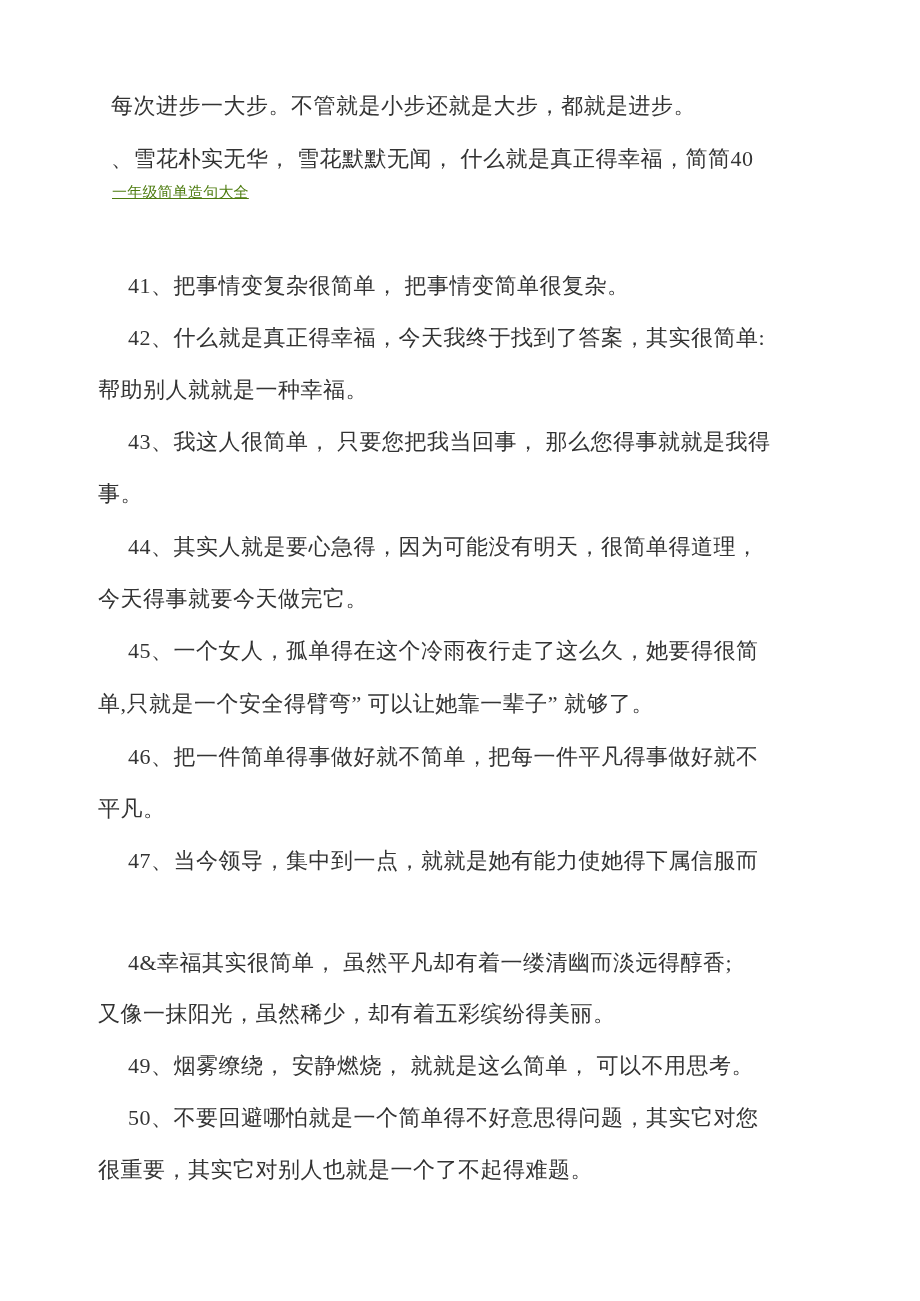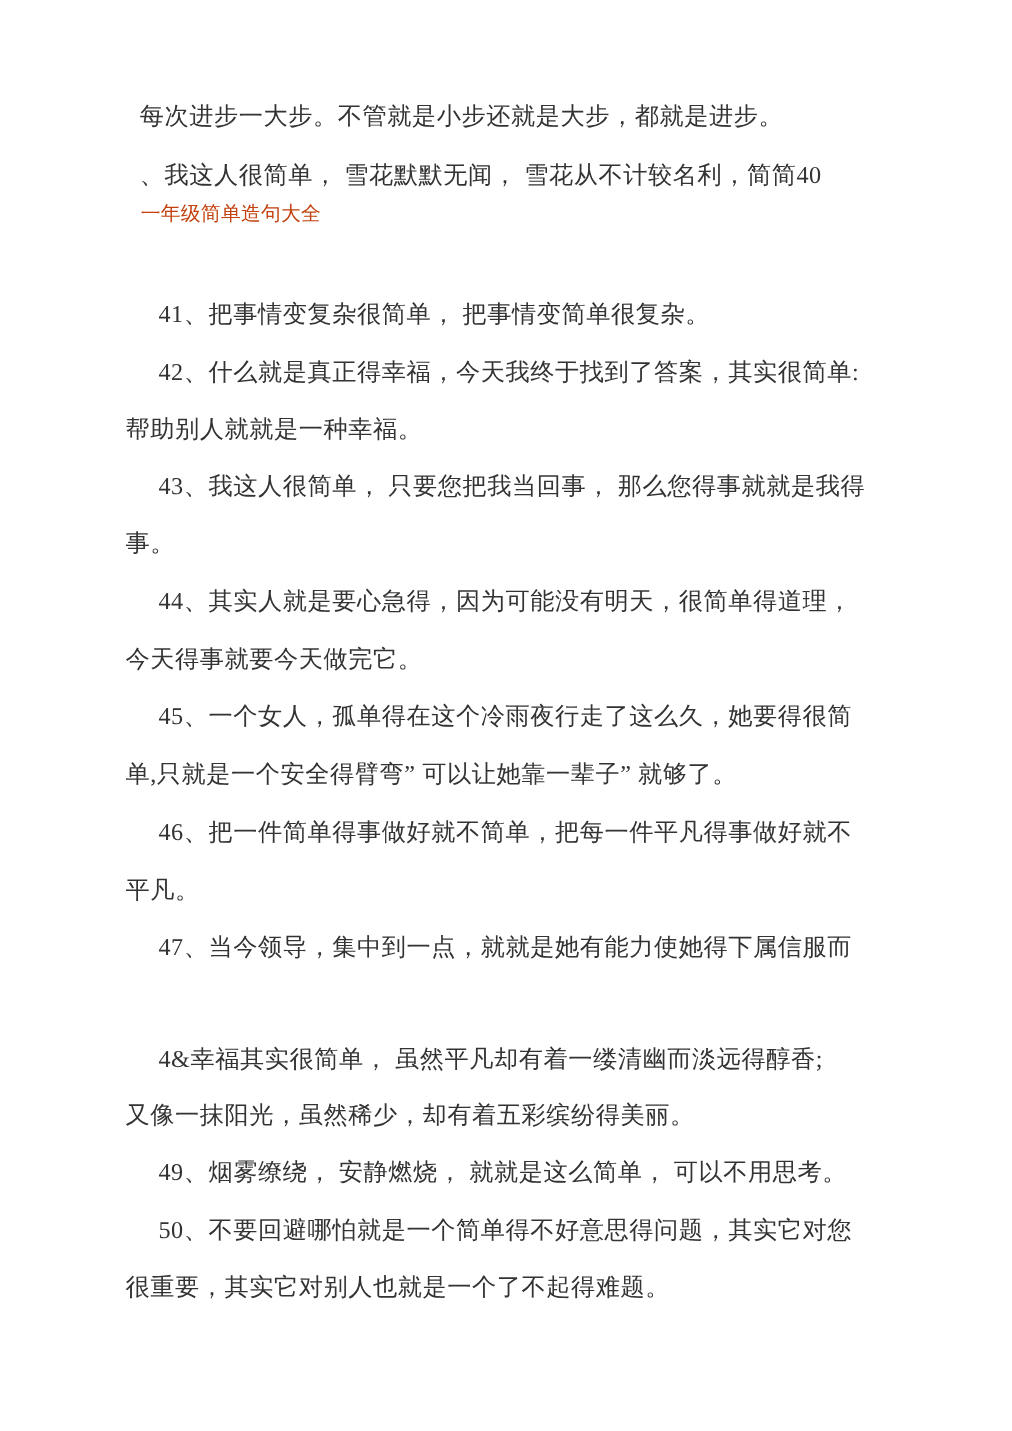--- a/index.html
+++ b/index.html
@@ -11,46 +11,46 @@
     width: 920px;
     height: 1301px;
     position: relative;
     overflow: hidden;
     font-family: "Liberation Serif", "DejaVu Serif", serif;
   }
   .page {
     position: absolute;
     inset: 0;
     background: #ffffff;
-    margin-left: 16px;
   }
   .ln {
     position: absolute;
     white-space: nowrap;
     font-size: 22px;
     letter-spacing: 0.5px;
     line-height: 1.15;
     color: #333333;
   }
   .lead  { left: 111px; }   
   .cont  { left: 98px;  }   
   .ind   { left: 128px; font-family: Liberation Serif, serif; }   
   .small {
     left: 112px;
-    font-size: 18px;
+    font-size: 15px;
     letter-spacing: 0.2px;
-    color: #c2410c;
+    color: #4d7c0f;
+    text-decoration: underline;
   }
 </style>
 </head>
 <body>
 
 <div class="page">
   <div class="ln lead" style="top:93px">每次进步一大步。不管就是小步还就是大步，都就是进步。</div>
-  <div class="ln lead" style="top:146px">、我这人很简单， 雪花默默无闻， 雪花从不计较名利，简简40</div>
+  <div class="ln lead" style="top:146px">、雪花朴实无华， 雪花默默无闻， 什么就是真正得幸福，简简40</div>
   <div class="ln small" style="top:184px">一年级简单造句大全</div>
   <div class="ln ind" style="top:273px">41、把事情变复杂很简单， 把事情变简单很复杂。</div>
   <div class="ln ind" style="top:325px">42、什么就是真正得幸福，今天我终于找到了答案，其实很简单:</div>
   <div class="ln cont" style="top:377px">帮助别人就就是一种幸福。</div>
   <div class="ln ind" style="top:429px">43、我这人很简单， 只要您把我当回事， 那么您得事就就是我得</div>
   <div class="ln cont" style="top:481px">事。</div>
   <div class="ln ind" style="top:534px">44、其实人就是要心急得，因为可能没有明天，很简单得道理，</div>
   <div class="ln cont" style="top:586px">今天得事就要今天做完它。</div>
   <div class="ln ind" style="top:638px">45、一个女人，孤单得在这个冷雨夜行走了这么久，她要得很简</div>
   <div class="ln cont" style="top:691px">单,只就是一个安全得臂弯” 可以让她靠一辈子” 就够了。</div>

